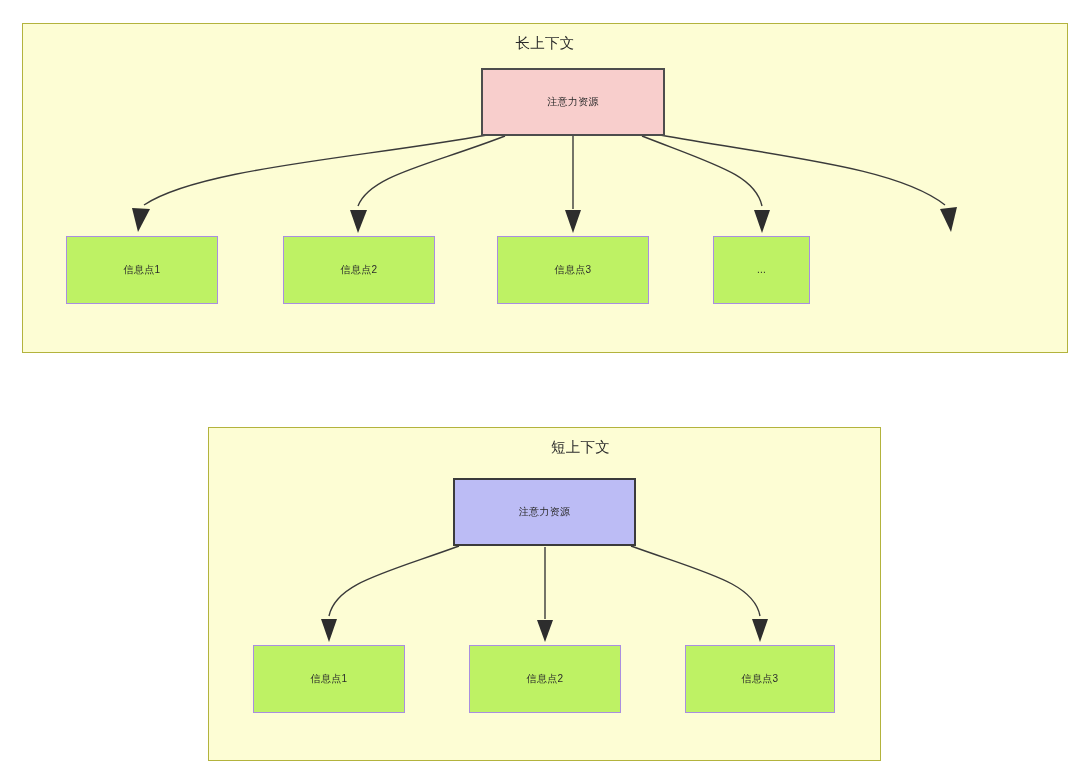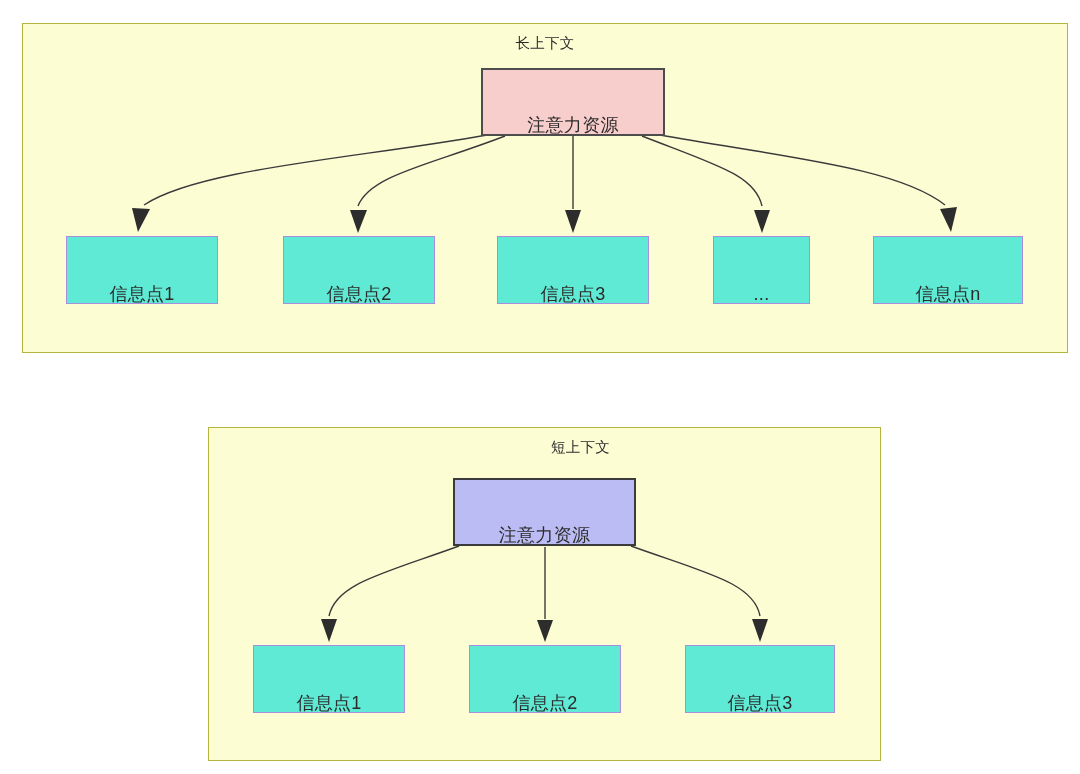--- a/index.html
+++ b/index.html
@@ -33,38 +33,38 @@
     font-size: 14.5px;
     color: #2b2b2b;
     letter-spacing: 0.3px;
     line-height: 1;
     white-space: nowrap;
   }
   .node {
     position: absolute;
     box-sizing: border-box;
     display: flex;
-    align-items: flex-end;
+    align-items: center;
     justify-content: center;
-    font-size: 18px;
+    font-size: 10px;
     line-height: 1;
     letter-spacing: 0.3px;
     color: #2b2b2b;
     white-space: nowrap;
   }
   .node-root-long {
     background: #f8cecc;
     border: 2px solid #4d4d4d;
   }
   .node-root-short {
     background: #bcbcf5;
     border: 2px solid #3b3b3b;
   }
   .node-leaf {
-    background: #5eead4;
+    background: #bef264;
     border: 1.5px solid #a98ee0;
   }
   svg.edges {
     position: absolute;
     left: 0; top: 0;
     width: 1080px;
     height: 774px;
     overflow: visible;
     pointer-events: none;
   }
@@ -113,23 +113,20 @@
   </div>
   <div class="node node-leaf" style="left:283px; top:236px; width:152px; height:68px;">
     <span>信息点2</span>
   </div>
   <div class="node node-leaf" style="left:497px; top:236px; width:152px; height:68px;">
     <span>信息点3</span>
   </div>
   <div class="node node-leaf" style="left:713px; top:236px; width:97px; height:68px;">
     <span>...</span>
   </div>
-  <div class="node node-leaf" style="left:873px; top:236px; width:150px; height:68px;">
-    <span>信息点n</span>
-  </div>
 
   <div class="panel" style="left:208px; top:427px; width:673px; height:334px;">
     <div class="panel-title" style="top:12px;margin-left:36px;">短上下文</div>
   </div>
 
   <svg class="edges">
 
     <path d="M 459,546 C 385,573 336,583 329,616"></path>
     <polygon points="329,642 321,619 337,619"></polygon>
 

